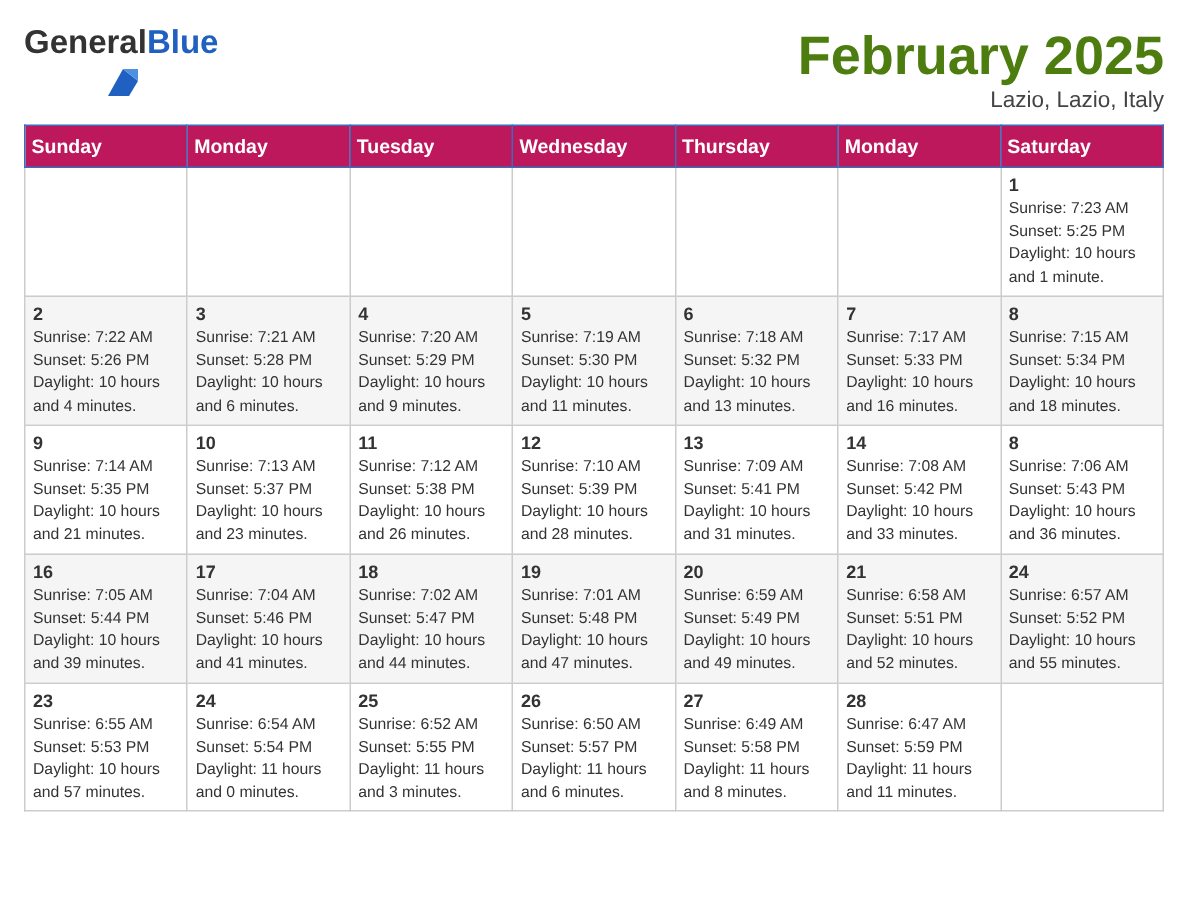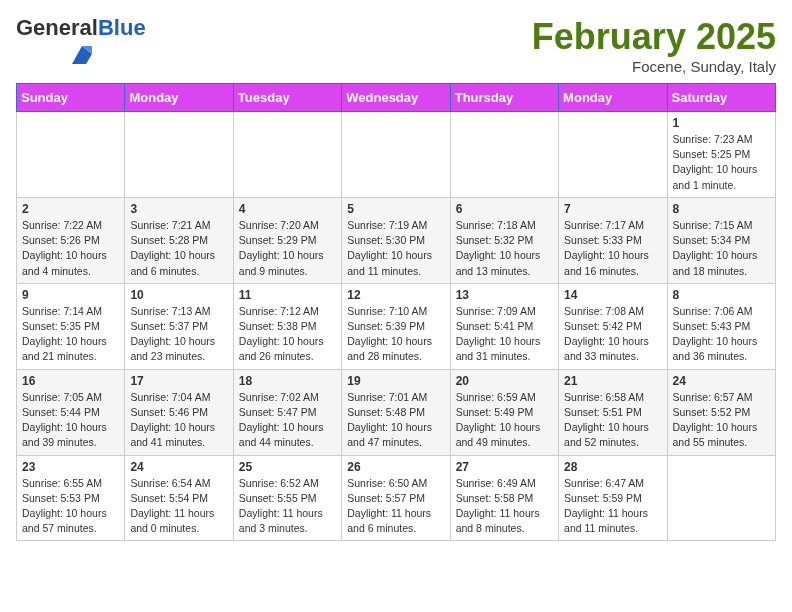--- a/index.html
+++ b/index.html
@@ -43,21 +43,21 @@
     .location {
       font-size: 15px;
       color: #444;
     }
     .calendar {
       width: 100%;
       border-collapse: collapse;
       border: 1px solid #ccc;
     }
     .calendar th {
-      background: #d946ef;
+      background: #be185d;
       color: #fff;
       font-size: 13px;
       font-weight: bold;
       padding: 6px 4px;
       text-align: left;
       border: 1px solid #3a6bbf;
     }
     .calendar td {
       vertical-align: top;
       border: 1px solid #ccc;
@@ -97,21 +97,21 @@
         </span>
         <svg class="logo-icon" viewBox="0 0 28 28">
           <polygon points="4,24 14,6 24,14 18,24" fill="#2060c0"></polygon>
           <polygon points="14,6 24,14 24,6" fill="#5090e0"></polygon>
         </svg>
       </div>
     </div>
   </div>
   <div class="title-block">
     <div class="month-title">February 2025</div>
-    <div class="location">Focene, Sunday, Italy</div>
+    <div class="location">Lazio, Lazio, Italy</div>
   </div>
 </div>
 
 <table class="calendar">
   <thead>
     <tr>
     <th>Sunday</th>
         <th>Monday</th>
         <th>Tuesday</th>
         <th>Wednesday</th>

